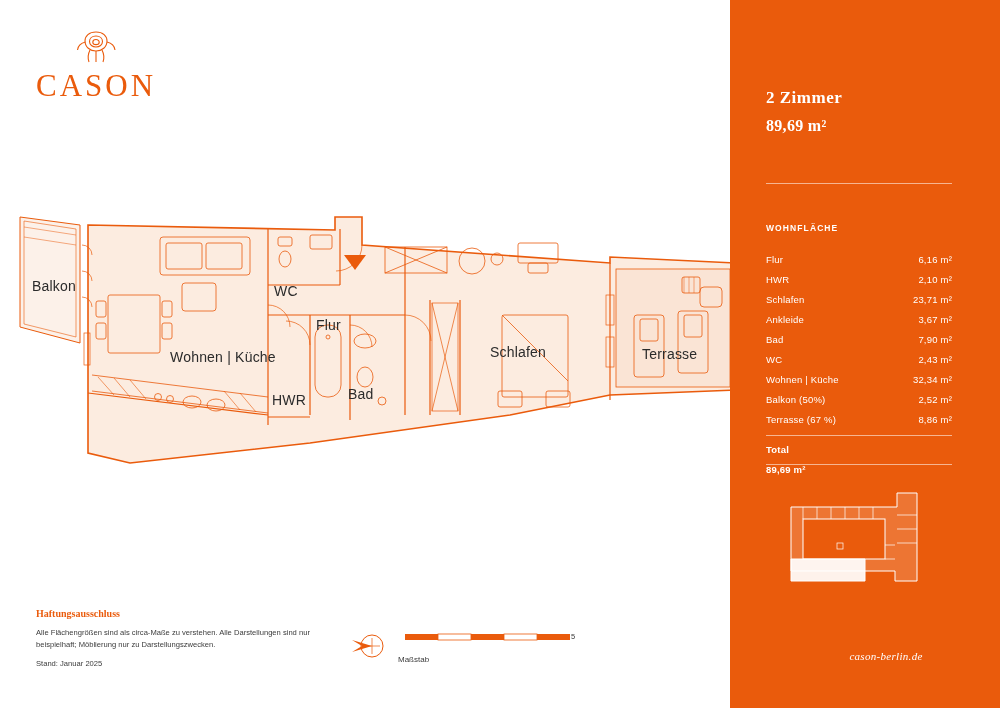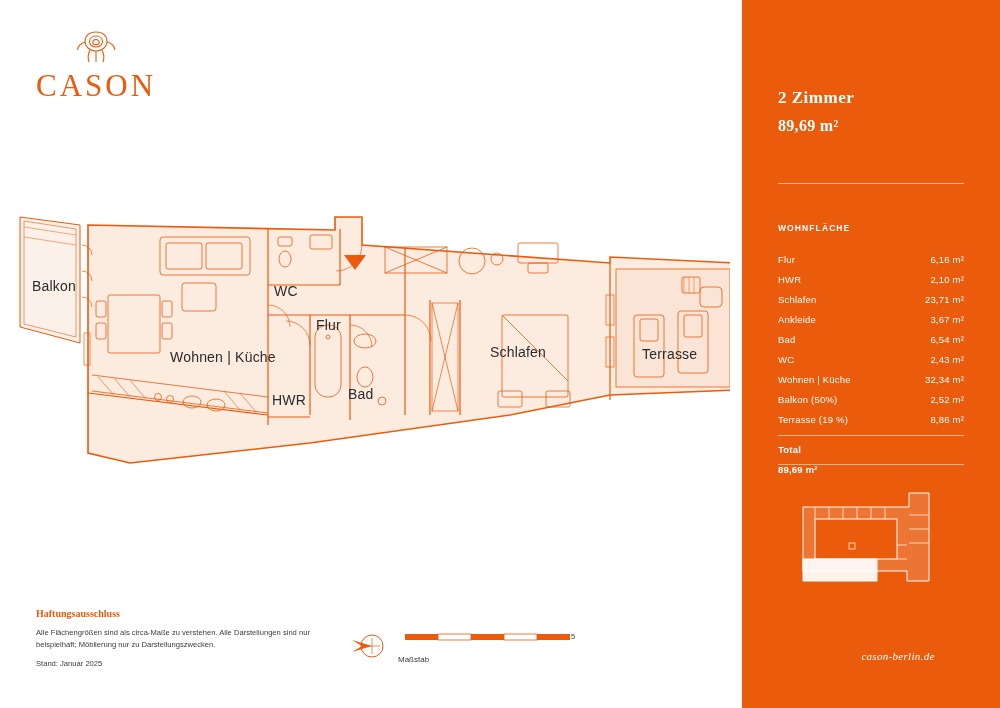--- a/index.html
+++ b/index.html
@@ -21,20 +21,21 @@
     background: #ffffff;
   }
   
   .sidebar {
     position: absolute;
     right: 0; top: 0;
     width: 258px;
     height: 708px;
     background: #EA5B0C;
     color: #ffffff;
+    padding-left: 12px;
   }
   .sb-title {
     position: absolute;
     left: 36px;
     top: 88px;
     font-family: "Liberation Serif", serif;
     font-size: 17px;
     font-weight: bold;
     letter-spacing: 0.5px;
   }
@@ -439,36 +440,36 @@
       <div class="trow">
         <span class="k">Schlafen</span>
         <span class="v">23,71 m²</span>
       </div>
       <div class="trow">
         <span class="k">Ankleide</span>
         <span class="v">3,67 m²</span>
       </div>
       <div class="trow">
         <span class="k">Bad</span>
-        <span class="v">6,54 m²</span>
+        <span class="v">7,90 m²</span>
       </div>
       <div class="trow">
         <span class="k">WC</span>
         <span class="v">2,43 m²</span>
       </div>
       <div class="trow">
         <span class="k">Wohnen | Küche</span>
         <span class="v">32,34 m²</span>
       </div>
       <div class="trow">
         <span class="k">Balkon (50%)</span>
         <span class="v">2,52 m²</span>
       </div>
       <div class="trow">
-        <span class="k">Terrasse  (19 %)</span>
+        <span class="k">Terrasse  (67 %)</span>
         <span class="v">8,86 m²</span>
       </div>
       <div class="table-sep"></div>
       <div class="trow total">
         <span class="k">Total</span>
         <span class="v">89,69 m²</span>
       </div>
     </div>
 
     <div class="sb-rule r2"></div>

